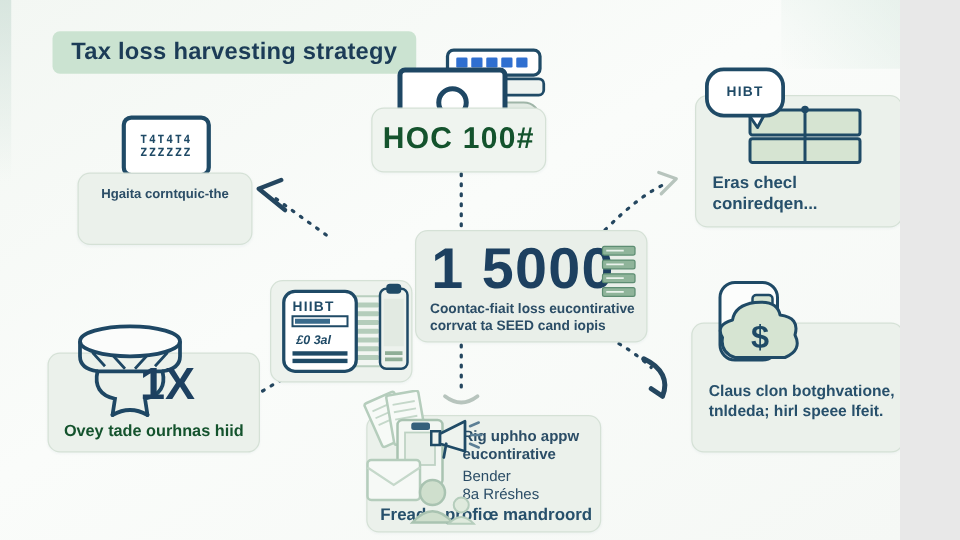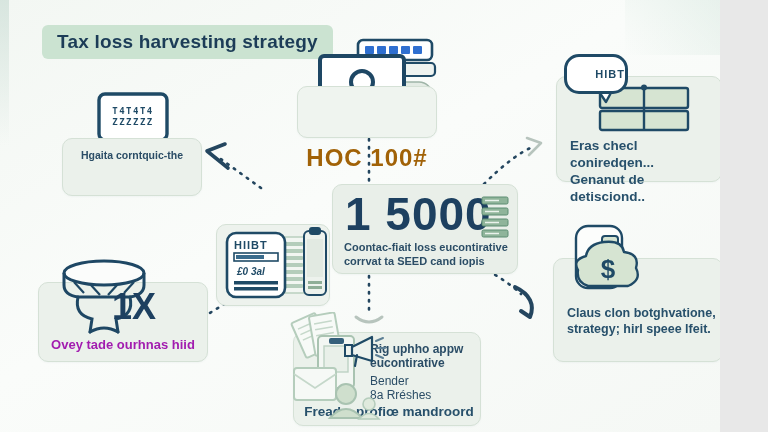--- a/index.html
+++ b/index.html
@@ -11,43 +11,43 @@
   .tint-tr{position:absolute;right:0;top:0;width:95px;height:55px;
     background:linear-gradient(225deg,#d9e9e1,rgba(217,233,225,0));opacity:.55;}
   .title{position:absolute;left:42px;top:25px;background:#cbe3d1;color:#1c3c57;
     font-weight:bold;font-size:19px;padding:6px 15px;border-radius:6px;letter-spacing:.2px;}
   .box{position:absolute;background:#ebf1eb;border:1px solid #d5e1d6;border-radius:10px;
     box-shadow:0 1px 2px rgba(30,70,100,.04);}
   .icon{position:absolute;}
   .arrows{position:absolute;left:0;top:0;pointer-events:none;}
   .hoc-box{left:297px;top:86px;width:138px;height:50px;background:#eff4ef;}
   .hoc-label{position:absolute;left:0;right:0;top:10px;text-align:center;
-    font-size:24px;font-weight:800;color:#a16207;letter-spacing:1px;margin-top:47px;}
+    font-size:24px;font-weight:800;color:#14532d;letter-spacing:1px;}
   .mon-box{left:62px;top:138px;width:138px;height:56px;}
   .mon-text{position:absolute;left:0;right:0;top:9px;text-align:center;
     font-size:10.5px;font-weight:bold;line-height:14px;color:#2b4d66;}
   .doc-box{left:216px;top:192px;width:112px;height:80px;background:#edf2ed;margin-top:32px;}
   .center-box{left:332px;top:184px;width:184px;height:88px;background:#e9efe9;}
   .center-num{position:absolute;left:12px;top:2px;font-size:46px;font-weight:800;
     color:#1d4060;letter-spacing:1px;}
   .center-text{position:absolute;left:11px;top:56px;font-size:11px;font-weight:bold;
     line-height:13.5px;color:#2b4d66;}
   .rt-box{left:556px;top:76px;width:164px;height:104px;}
   .rt-text{position:absolute;left:13px;top:60px;font-size:13.5px;font-weight:600;
     line-height:17px;color:#27506b;}
   .bubble{position:absolute;left:564px;top:54px;width:58px;height:34px;background:#fff;
     border:3px solid #1f4a66;border-radius:15px;display:flex;align-items:center;
-    justify-content:flex-end;font-size:11px;font-weight:800;color:#1f4a66;letter-spacing:1px;z-index:3;}
+    justify-content:center;font-size:11px;font-weight:800;color:#1f4a66;letter-spacing:1px;z-index:3;}
   .rb-box{left:553px;top:258px;width:168px;height:102px;}
   .rb-text{position:absolute;left:13px;top:46px;font-size:12.5px;font-weight:600;
     line-height:16px;color:#27506b;}
   .lb-box{left:38px;top:282px;width:168px;height:78px;}
   .lb-num{position:absolute;left:112px;top:286px;font-size:36px;font-weight:800;color:#1d4060;z-index:3;}
   .lb-text{position:absolute;left:0;right:0;bottom:9px;text-align:center;
-    font-size:13px;font-weight:bold;color:#a21caf;}
+    font-size:13px;font-weight:bold;color:#14532d;}
   .bot-box{left:293px;top:332px;width:186px;height:92px;}
   .bot-g1{position:absolute;left:76px;top:9px;font-size:12px;font-weight:bold;line-height:14px;color:#2b4d66;}
   .bot-g2{position:absolute;left:76px;top:41px;font-size:12px;font-weight:normal;line-height:14px;color:#2b4d66;}
   .bot-g3{position:absolute;left:4px;right:0;bottom:6px;text-align:center;
     font-size:13.5px;font-weight:bold;color:#27506b;}
   svg text{font-family:"Liberation Sans",sans-serif;}
   svg .mono{font-family:"DejaVu Sans Mono",monospace;}
 </style>
 </head>
 <body>
@@ -151,40 +151,39 @@
     </svg>
     <div class="center-text">
       <div>Coontac-fiait loss eucontirative</div>
       <div>corrvat ta SEED cand iopis</div>
     </div>
   </div>
 
   <div class="box rt-box">
     <div class="rt-text">
       <div>Eras checl coniredqen...</div>
-      <div>Genanut de detisciond..</div>
     </div>
   </div>
   <svg class="icon" style="left:598px;top:84px;z-index:2;" width="96" height="50" viewBox="0 0 96 50">
     <rect x="2" y="4" width="88" height="20" rx="2" fill="#d6e4d2" stroke="#1f4a66" stroke-width="2.4"></rect>
     <rect x="2" y="27" width="88" height="19" rx="2" fill="#d6e4d2" stroke="#1f4a66" stroke-width="2.4"></rect>
     <path d="M46,4 L46,46" stroke="#1f4a66" stroke-width="2.4"></path>
     <circle cx="46" cy="3.5" r="3" fill="#1f4a66"></circle>
   </svg>
   <div class="bubble">
     <span>HIBT</span>
   </div>
   <svg class="icon" style="left:592px;top:85px;z-index:2;" width="24" height="20" viewBox="0 0 24 20">
     <path d="M3,1 L21,4 L14,17 Z" fill="#ffffff" stroke="#1f4a66" stroke-width="2.4" stroke-linejoin="round"></path>
   </svg>
 
   <div class="box rb-box">
     <div class="rb-text">
       <div>Claus clon botghvatione,</div>
-      <div>strategy; hirl speee lfeit.</div>
+      <div>tnldeda; hirl speee lfeit.</div>
     </div>
   </div>
   <svg class="icon" style="left:560px;top:220px;z-index:2;" width="104" height="86" viewBox="0 0 104 86">
     <rect x="16" y="6" width="46" height="62" rx="12" fill="#fcfdfc" stroke="#1f4a66" stroke-width="2.4"></rect>
     <text x="39" y="46" text-anchor="middle" font-size="26" font-weight="bold" fill="#a8c6ae">$</text>
     <rect x="42" y="16" width="16" height="9" rx="3" fill="#d6e4d2" stroke="#1f4a66" stroke-width="2"></rect>
     <path d="M28,66 Q16,62 18,50 Q12,40 26,36 Q28,24 44,22 Q62,20 64,32 Q80,34 76,48 Q82,60 68,66 Z" fill="#d6e4d2" stroke="#1f4a66" stroke-width="2.4" stroke-linejoin="round"></path>
     <text x="48" y="58" text-anchor="middle" font-size="26" font-weight="bold" fill="#1f4a66">$</text>
   </svg>
 

